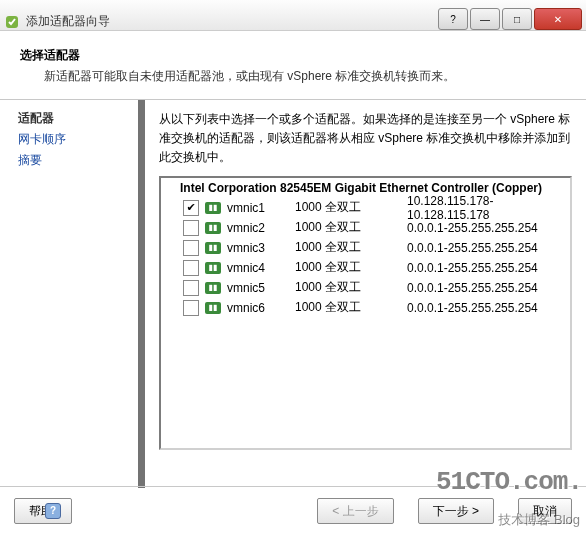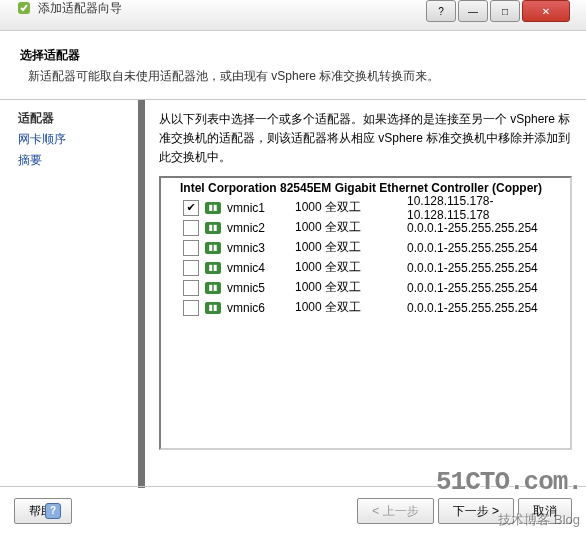--- a/index.html
+++ b/index.html
@@ -1,26 +1,26 @@
 <!DOCTYPE html>
 <html><head>
 <meta charset="utf-8">
 <style>
 body{margin:0;font-family:"Microsoft YaHei",Tahoma,sans-serif;font-size:12px;background:#fff;width:586px;height:535px;overflow:hidden;position:relative}
-.titlebar{height:30px;background:linear-gradient(#fdfdfd,#e8e8e8);border-bottom:1px solid #ccc;display:flex;align-items:flex-start;padding:0 16px}
+.titlebar{height:30px;background:linear-gradient(#fdfdfd,#e8e8e8);border-bottom:1px solid #ccc;display:flex;align-items:flex-end;padding:0 4px}
 .title-icon{width:16px;height:16px;margin-right:6px;display:flex;align-items:center;justify-content:center}
 .title-icon svg{width:16px;height:16px}
 .title-text{flex:1;color:#333}
 .win-btns{display:flex;gap:2px}
 .win-btn{width:28px;height:20px;border:1px solid #8a8a8a;border-radius:3px;background:linear-gradient(#f5f5f5,#d8d8d8);display:flex;align-items:center;justify-content:center;font-size:10px}
 .win-close{width:46px;background:linear-gradient(#e06060,#c63a2c);color:#fff;border-color:#9b2a1c}
 .content{padding:10px 0 0 0}
 .header-sec{padding:6px 20px 14px 20px;border-bottom:1px solid #c8c8c8}
 .header-title{font-weight:bold;margin-bottom:4px}
-.header-desc{margin-left:8px;color:#333}
+.header-desc{margin-left:24px;color:#333}
 .body{display:flex;height:388px}
 .sidebar{width:110px;padding:10px 10px 0 18px;border-right:7px solid #737373}
 .side-item{margin-bottom:4px;color:#333}
 .side-active{font-weight:bold}
 .side-link{color:#1a4aa0}
 .main{flex:1;padding:10px 14px 0 14px;position:relative}
 .instr{line-height:1.6;margin-bottom:8px}
 .tbl-wrap{border:2px inset #d0d0d0;height:270px;overflow:hidden}
 .thead{display:flex;height:20px;background:linear-gradient(#fdfdfd,#e6e6e6);border-bottom:1px solid #c8c8c8}
 .thead .col{border-right:1px solid #c8c8c8;padding:2px 6px;box-sizing:border-box}
@@ -28,21 +28,21 @@
 .group-hdr{font-weight:bold;padding:3px 6px}
 .subgroup{font-weight:bold;padding:3px 6px 3px 19px}
 .row{display:flex;align-items:center;height:20px;padding-left:22px}
 .chk{width:14px;height:14px;border:1px solid #888;background:#fff;margin-right:6px;display:flex;align-items:center;justify-content:center;font-size:11px}
 .nic-icon{width:16px;height:12px;background:#3a8a3a;border-radius:2px;margin-right:6px;display:flex;align-items:center;justify-content:center;color:#fff;font-size:8px}
 .rn{width:68px}
 .rs{width:112px}
 .rnet{flex:1}
 .footer{position:absolute;left:0;right:0;bottom:0;height:48px;border-top:1px solid #c8c8c8;display:flex;align-items:center;padding:0 14px;justify-content:space-between}
 .btn{height:24px;padding:0 14px;border:1px solid #8a8a8a;background:linear-gradient(#fdfdfd,#e4e4e4);border-radius:2px;display:flex;align-items:center;cursor:pointer}
-.btn-group{display:flex;gap:4px}
+.btn-group{display:flex;gap:24px}
 .btn.disabled{color:#999}
 .help-icon{display:inline-block;width:14px;height:14px;border:1px solid #4a6aa0;border-radius:3px;background:#8ab0e0;color:#fff;font-size:10px;text-align:center;line-height:14px;margin-left:-8px;margin-right:-4px;font-weight:bold}
 .watermark{position:absolute;right:4px;bottom:38px;font-family:Liberation Mono, monospace;font-size:26px;font-weight:bold;color:rgba(80,80,80,0.7);text-shadow:1px 1px 0 #fff,-1px -1px 0 #fff;letter-spacing:-1px;pointer-events:none}
 .watermark2{position:absolute;right:6px;bottom:6px;font-size:13px;color:rgba(60,60,60,0.6);text-shadow:1px 1px 0 #fff;pointer-events:none}
 </style>
 </head>
 <body>
 
 <div class="titlebar">
   <span class="title-icon">

